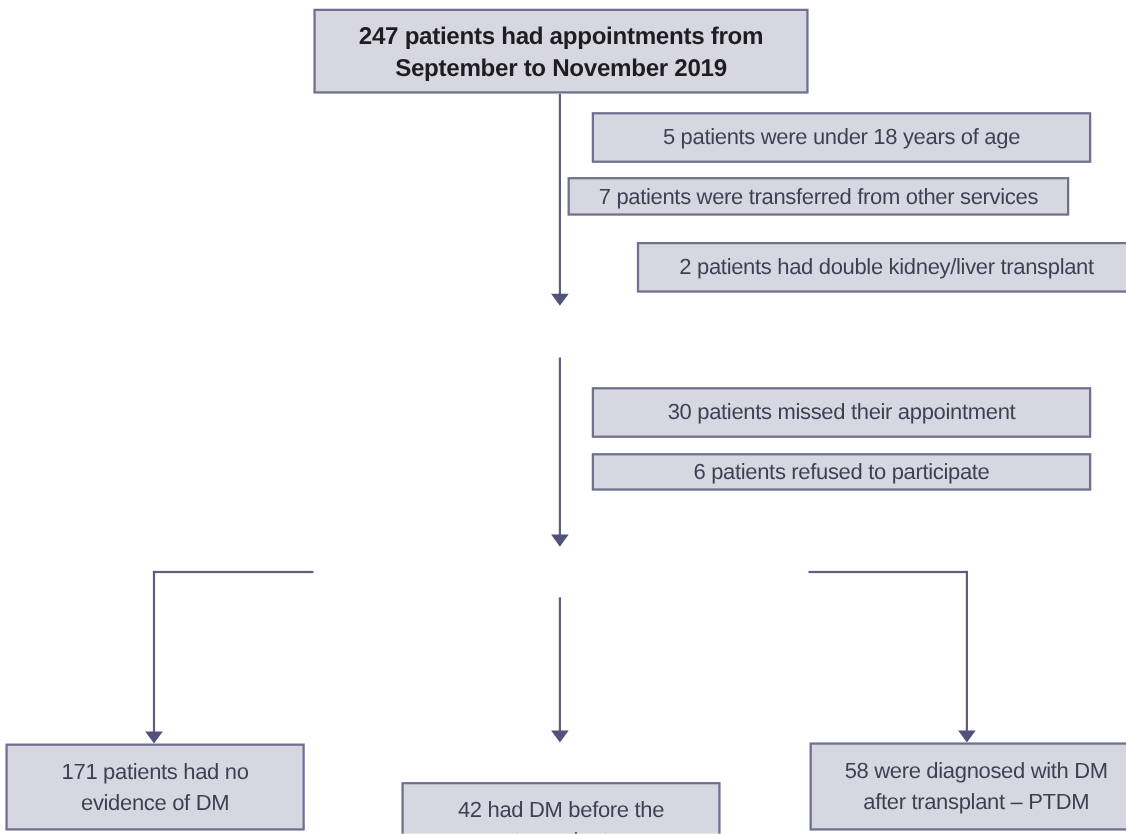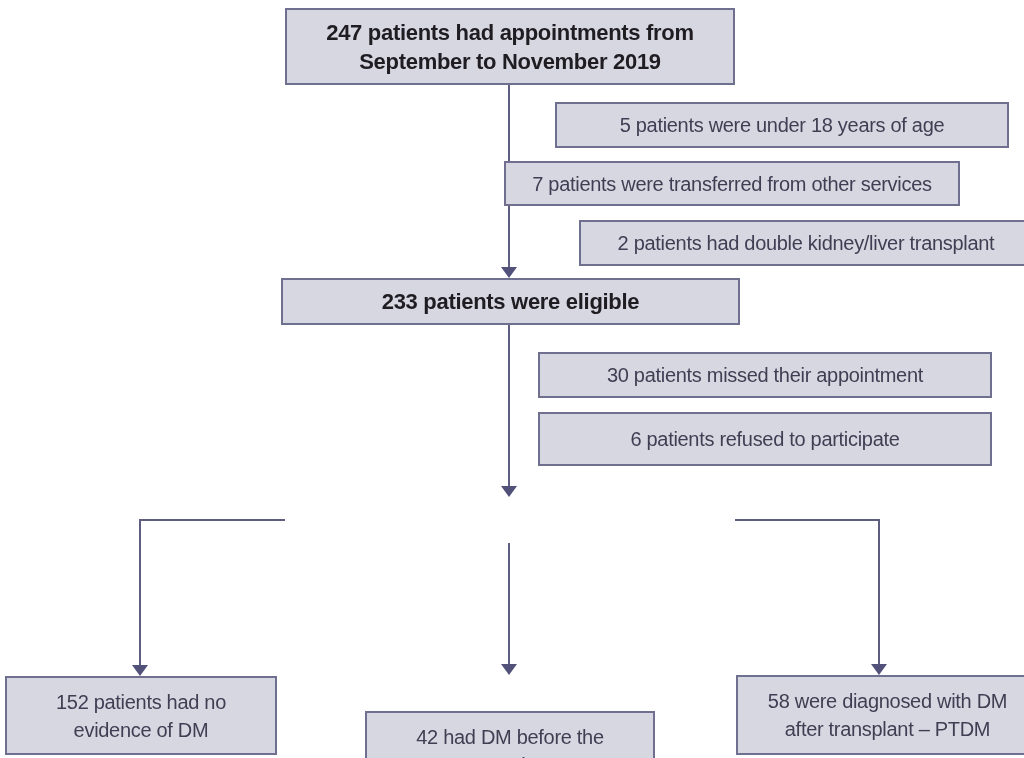--- a/index.html
+++ b/index.html
@@ -30,25 +30,25 @@
   .arrow{
     position:absolute;width:0;height:0;
     border-left:8px solid transparent;border-right:8px solid transparent;
     border-top:11px solid var(--arrow);
   }
   
   #box-top{left:285px;top:8px;width:450px;height:77px;padding:0 20px;}
   #box-eligible{left:281px;top:278px;width:459px;height:47px;}
   #box-included{left:285px;top:497px;width:450px;height:46px;}
   
-  #excl-1{left:538px;top:102px;width:454px;height:46px;margin-left:17px;}
-  #excl-2{left:504px;top:161px;width:456px;height:45px;}
+  #excl-1{left:538px;top:102px;width:454px;height:46px;}
+  #excl-2{left:516px;top:161px;width:456px;height:35px;}
   #excl-3{left:538px;top:220px;width:454px;height:46px;margin-left:41px;}
   #excl-4{left:538px;top:352px;width:454px;height:46px;}
-  #excl-5{left:538px;top:412px;width:454px;height:54px;}
+  #excl-5{left:538px;top:412px;width:454px;height:34px;}
   
   #out-1{left:5px;top:676px;width:272px;height:79px;padding:0 28px;}
   #out-2{left:365px;top:711px;width:290px;height:80px;padding:0 38px;}
   #out-3{left:736px;top:675px;width:303px;height:80px;padding:0 12px;}
 </style>
 </head>
 <body>
 
 <div id="canvas">
 
@@ -66,44 +66,41 @@
   <div class="arrow" style="left:501px;top:664px;"></div>
 
   <div class="line" style="left:735px;top:519px;width:145px;height:2px;"></div>
   <div class="line" style="left:878px;top:519px;width:2px;height:147px;"></div>
   <div class="arrow" style="left:871px;top:664px;"></div>
 
   <div class="box main" id="box-top">
     <span class="txt">247 patients had appointments from September to November 2019</span>
   </div>
 
-  <div class="box main" id="box-eligible">
-    <span class="txt">233 patients were eligible</span>
-  </div>
 
 
   <div class="box side" id="excl-1">
     <span class="txt">5 patients were under 18 years of age</span>
   </div>
   <div class="box side" id="excl-2">
     <span class="txt">7 patients were transferred from other services</span>
   </div>
   <div class="box side" id="excl-3">
     <span class="txt">2 patients had double kidney/liver transplant</span>
   </div>
 
   <div class="box side" id="excl-4">
     <span class="txt">30 patients missed their appointment</span>
   </div>
   <div class="box side" id="excl-5">
     <span class="txt">6 patients refused to participate</span>
   </div>
 
   <div class="box outcome" id="out-1">
-    <span class="txt">152 patients had no evidence of DM</span>
+    <span class="txt">171 patients had no evidence of DM</span>
   </div>
   <div class="box outcome" id="out-2">
     <span class="txt">42 had DM before the transplant</span>
   </div>
   <div class="box outcome" id="out-3">
     <span class="txt">58 were diagnosed with DM after transplant – PTDM</span>
   </div>
 
 </div>
 

